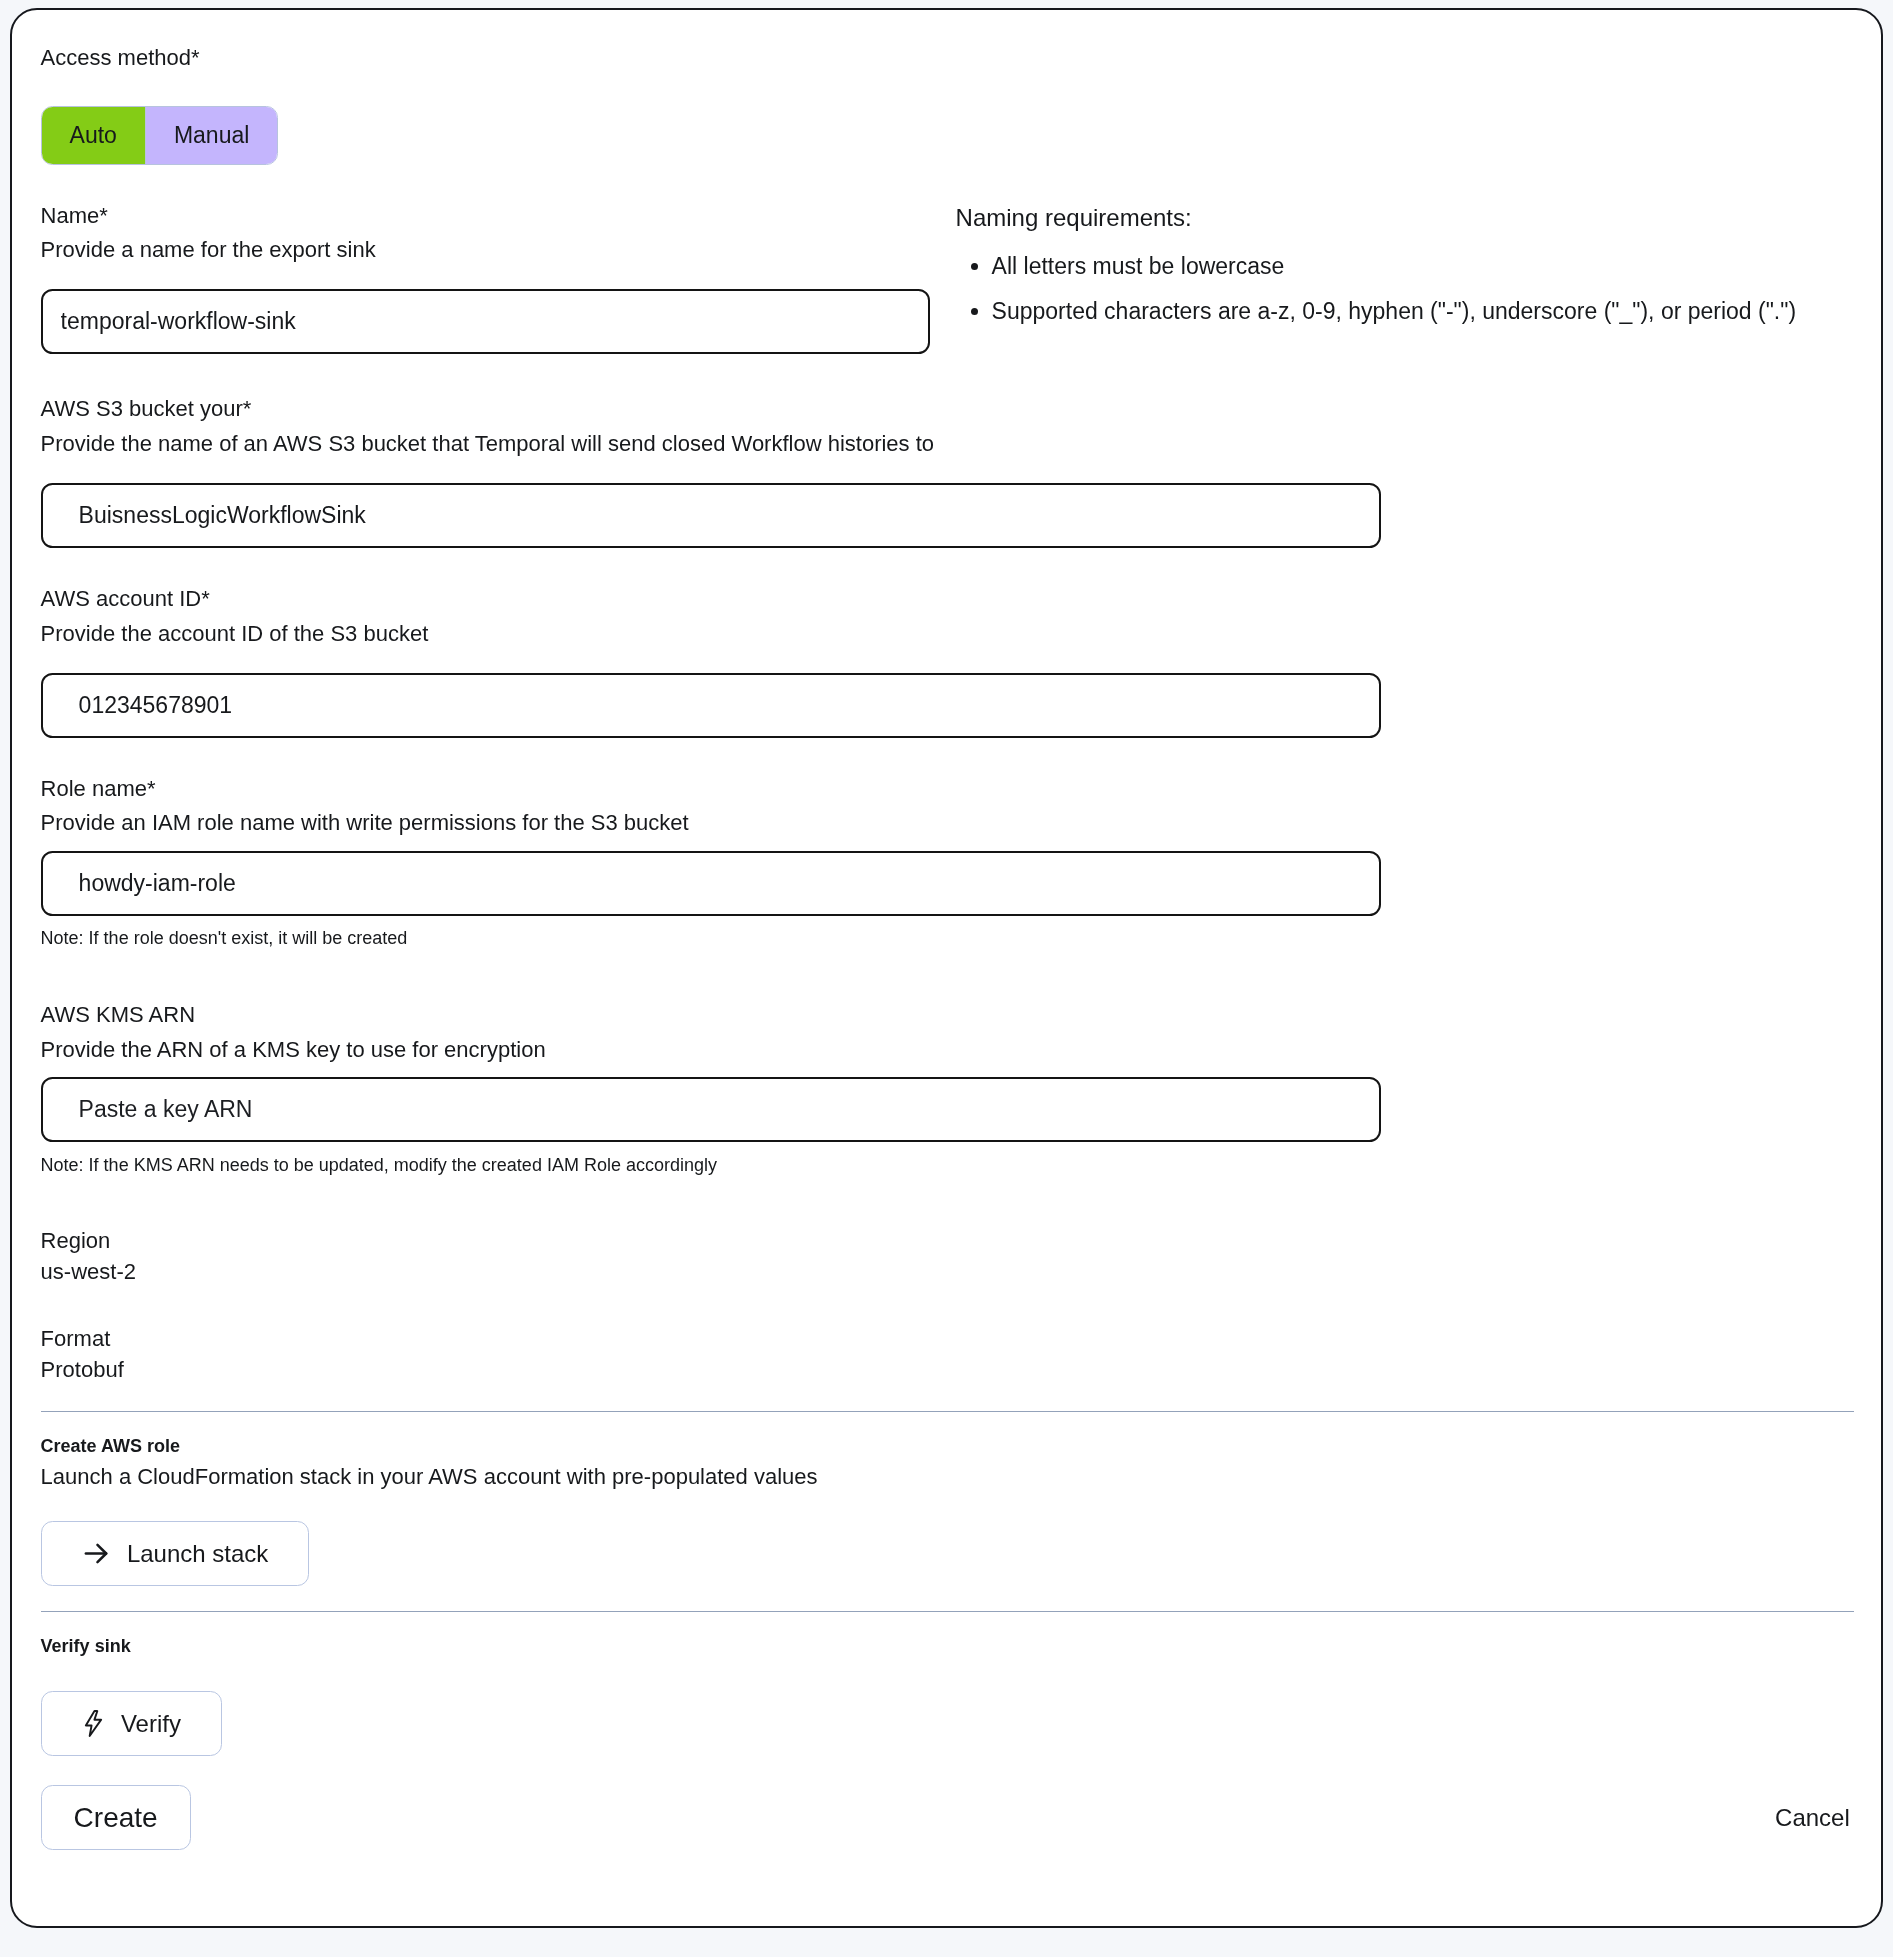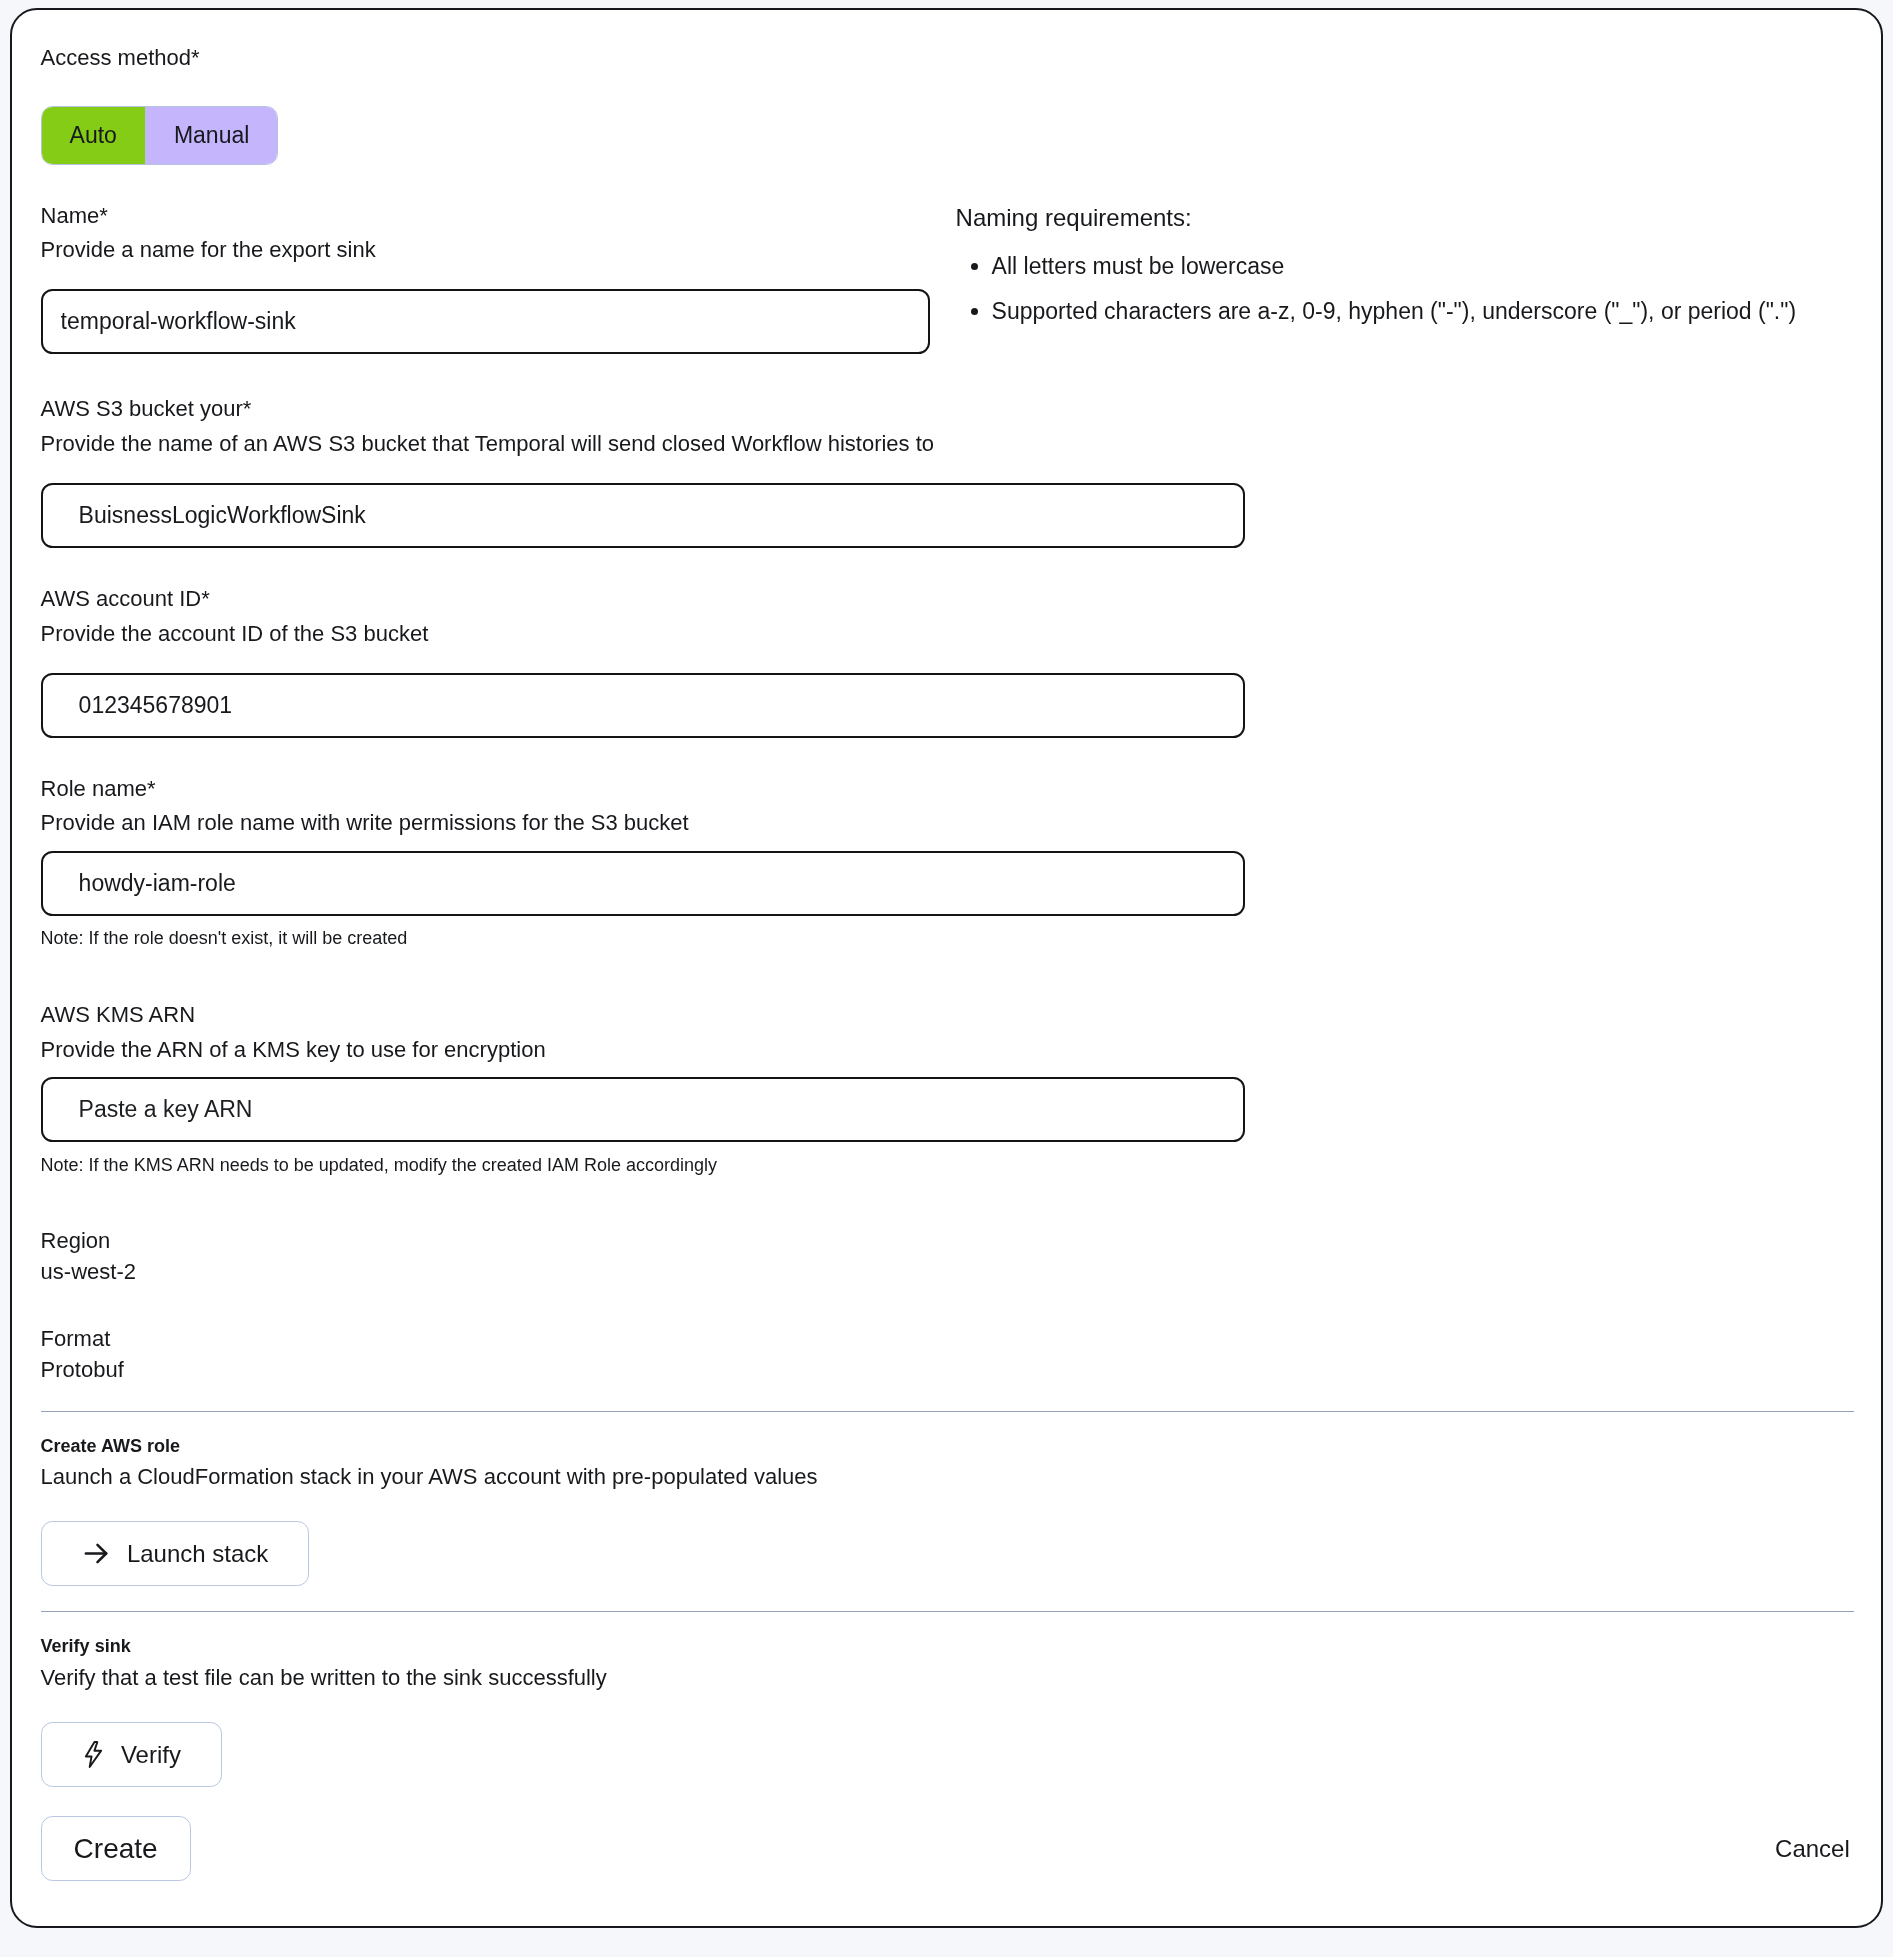--- a/index.html
+++ b/index.html
@@ -56,21 +56,21 @@
     border: 2.9px solid #141414;
     border-radius: 11.5px;
     font-size: 23px;
     padding: 0 18px;
     color: #17191c;
     background: #fff;
     font-family: "Liberation Sans", sans-serif;
     outline: none;
   }
   .text-input::placeholder { color: #1c1e22; opacity: 1; }
-  .w-wide .text-input { width: 1204px; padding-left: 36px; }
+  .w-wide .text-input { width: 1340px; padding-left: 36px; }
 
   .group { margin-top: 36px; }
   .group.g-bucket { margin-top: 40px; }
   .group.g-role .text-input, .group.g-kms .text-input { margin-top: 13.4px; }
   .group.g-role .field-desc, .group.g-kms .field-desc { margin-bottom: 9.6px; }
   .group.g-role { }
   .group.g-kms  { margin-top: 50px; }
 
   .nr-title { font-size: 24px; line-height: 31px; margin-top: 1.9px; }
   .nr-list  { margin-top: 13.4px; padding-left: 36px; }
@@ -191,21 +191,20 @@
         </svg>
       </span>
       <span>Launch stack</span>
     </button>
   </div>
 
   <hr class="divider d2">
 
   <div>
     <div class="section-title">Verify sink</div>
-    <div class="section-desc">Verify that a test file can be written to the sink successfully</div>
     <button class="outline-btn">
       <span>
         <svg width="23" height="29" viewBox="0 0 24 30" fill="none" stroke="#17191c" stroke-width="2" stroke-linejoin="round">
           <path d="M13 2 L4 17 H10 L8 28 L20 11 H13 L16 2 Z"></path>
         </svg>
       </span>
       <span>Verify</span>
     </button>
   </div>
 

